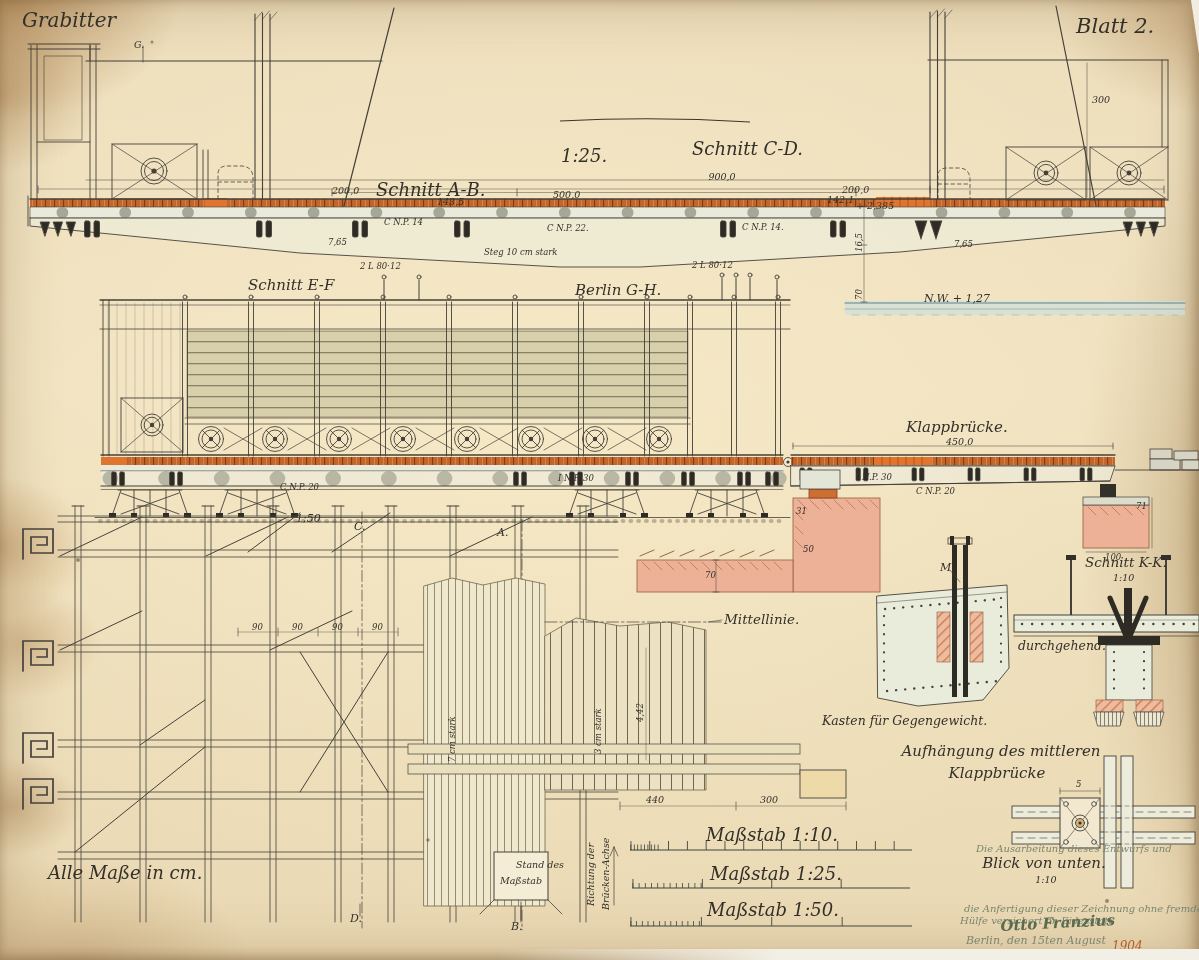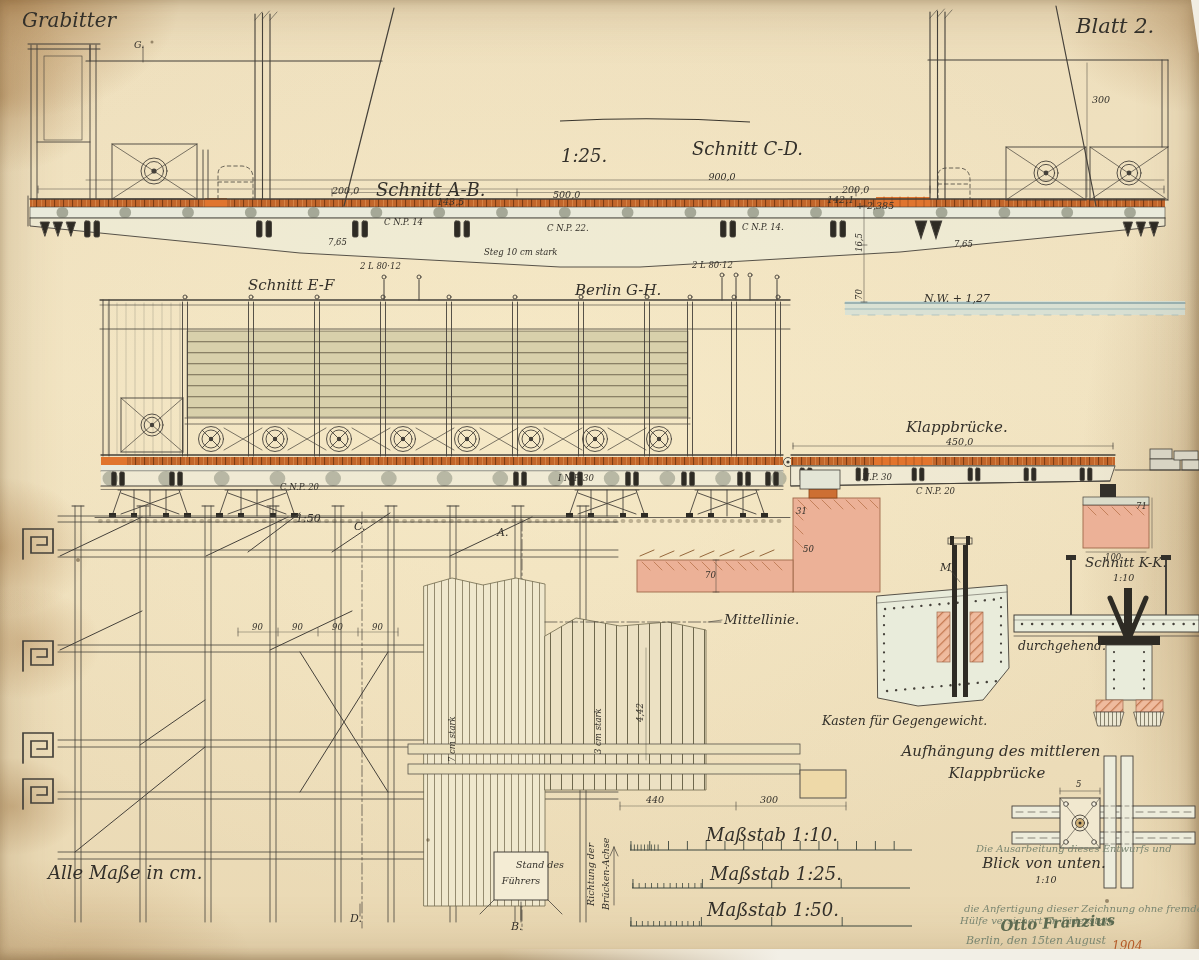--- a/index.html
+++ b/index.html
@@ -459,21 +459,21 @@
       <span class="lbl t-h13" style="left: 724px; top: 613px;">Mittellinie.</span>
       <span class="lbl t-t8" style="left: 448px; top: 762px; transform: rotate(-90deg);">7 cm stark</span>
       <span class="lbl t-t8" style="left: 594px; top: 754px; transform: rotate(-90deg);">3 cm stark</span>
       <span class="lbl t-t8" style="left: 636px; top: 722px; transform: rotate(-90deg);">4,42</span>
       <span class="lbl t-h12" style="left: 778px; top: 715px; margin-left: 44px;">Kasten für Gegengewicht.</span>
       <span class="lbl t-d9" style="left: 646px; top: 795px;">440</span>
       <span class="lbl t-d9" style="left: 760px; top: 795px;">300</span>
       <span class="lbl t-d9" style="left: 586px; top: 906px; transform: rotate(-90deg);">Richtung der</span>
       <span class="lbl t-d9" style="left: 601px; top: 910px; transform: rotate(-90deg);">Brücken-Achse</span>
       <span class="lbl t-t9" style="left: 521px; top: 860px; transform: translateX(-50%); margin-left: 19px;">Stand des</span>
-      <span class="lbl t-t9" style="left: 521px; top: 876px; transform: translateX(-50%);">Führers</span>
+      <span class="lbl t-t9" style="left: 521px; top: 876px; transform: translateX(-50%);">Maßstab</span>
       <span class="lbl t-h13" style="left: 1085px; top: 556px;">Schnitt K-K.</span>
       <span class="lbl t-d9" style="left: 1113px; top: 573px;">1:10</span>
       <span class="lbl t-s11" style="left: 940px; top: 562px;">M.</span>
       <span class="lbl t-h12" style="left: 1018px; top: 640px;">durchgehend.</span>
       <span class="lbl t-h15" style="left: 1001px; top: 744px; transform: translateX(-50%);">Aufhängung des mittleren</span>
       <span class="lbl t-h15" style="left: 997px; top: 766px; transform: translateX(-50%);">Klappbrücke</span>
       <span class="lbl t-h15" style="left: 1044px; top: 856px; transform: translateX(-50%);">Blick von unten.</span>
       <span class="lbl t-d9" style="left: 1046px; top: 875px; transform: translateX(-50%);">1:10</span>
       <span class="lbl t-t8" style="left: 1076px; top: 780px;">5</span>
       <span class="lbl t-h14" style="left: 772px; top: 826px; transform: translateX(-50%);">Maßstab 1:10.</span>

